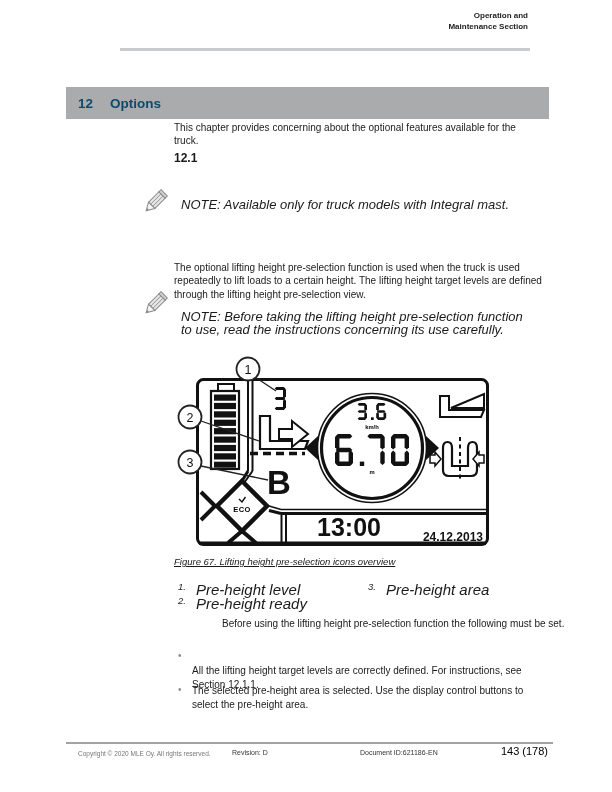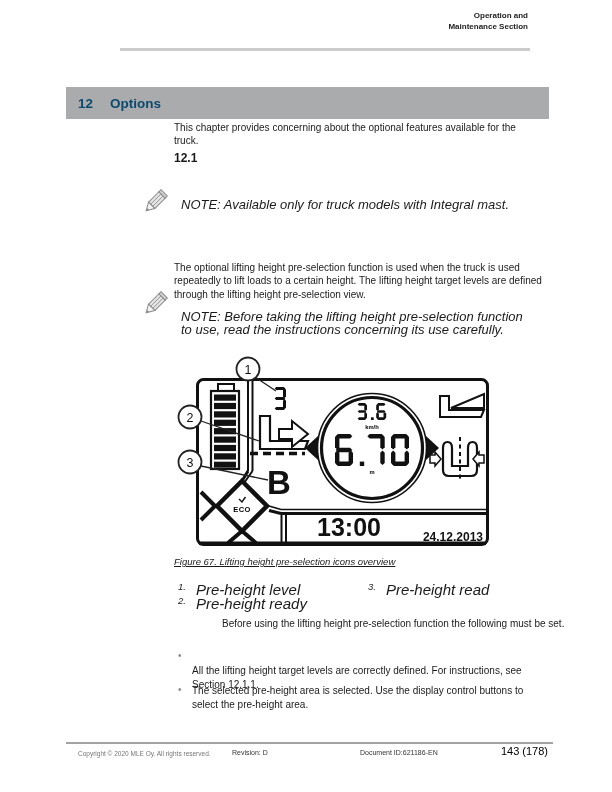--- a/index.html
+++ b/index.html
@@ -210,21 +210,21 @@
   </g>
 </svg>
 
 <div class="abs caption">Figure 67. Lifting height pre-selection icons overview</div>
 
 <span class="abs legend-num" style="top:581px;left:178px">1.</span>
 <span class="abs legend-label" style="top:581px;left:196px">Pre-height level</span>
 <span class="abs legend-num" style="top:595px;left:178px">2.</span>
 <span class="abs legend-label" style="top:595px;left:196px">Pre-height ready</span>
 <span class="abs legend-num" style="top:581px;left:368px">3.</span>
-<span class="abs legend-label" style="top:581px;left:386px">Pre-height read</span>
+<span class="abs legend-label" style="top:581px;left:386px">Pre-height area</span>
 
 <div class="abs para para2">Before using the lifting height pre-selection function the following must be set.</div>
 
 <span class="abs bullet-dot" style="top:650px;left:178px">•</span>
 <div class="abs bullet-text" style="top:664px;left:192px">All the lifting height target levels are correctly defined. For instructions, see Section 12.1.1.</div>
 <span class="abs bullet-dot" style="top:684px;left:178px">•</span>
 <div class="abs bullet-text" style="top:684px;left:192px">The selected pre-height area is selected. Use the display control buttons to select the pre-height area.</div>
 
 <div class="abs ftr-rule"></div>
 <div class="abs ftr-copy">Copyright © 2020 MLE Oy. All rights reserved.</div>

